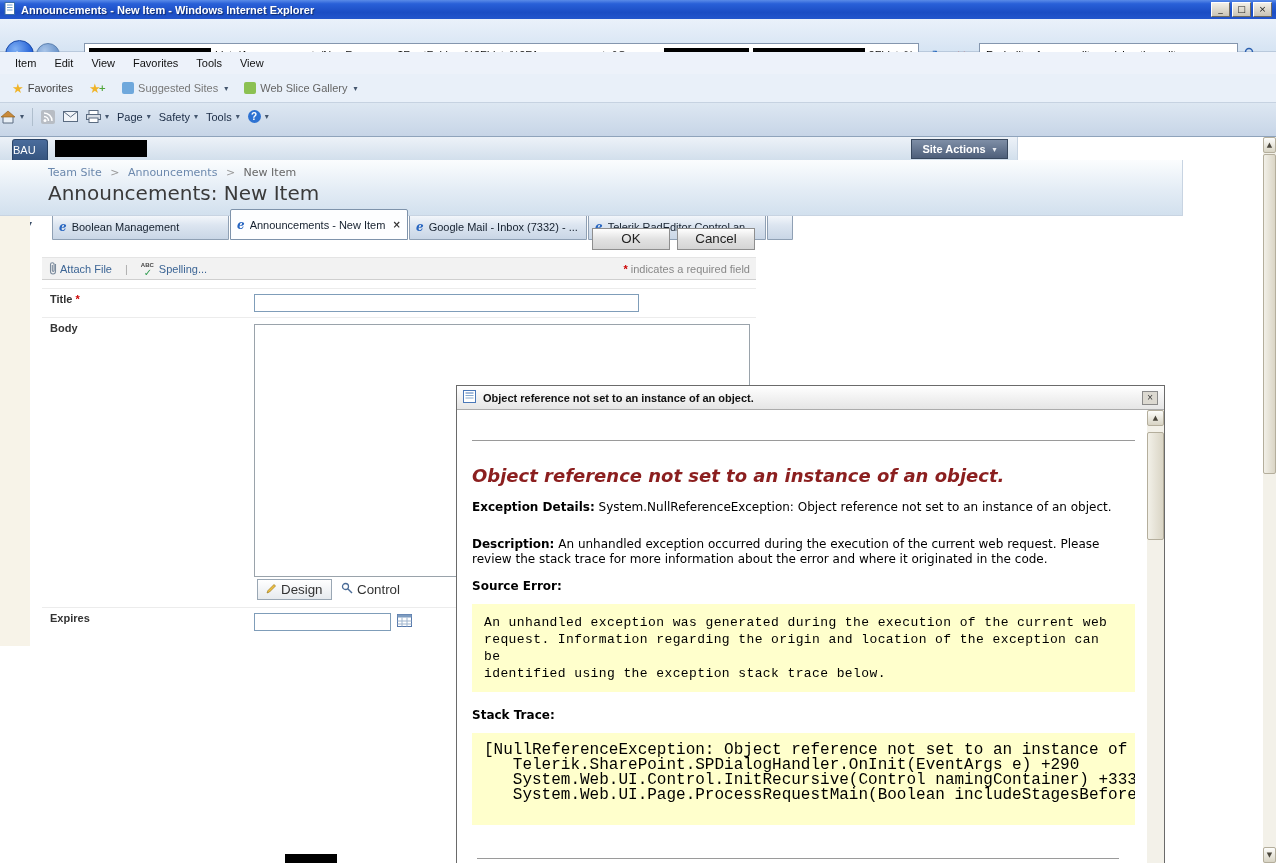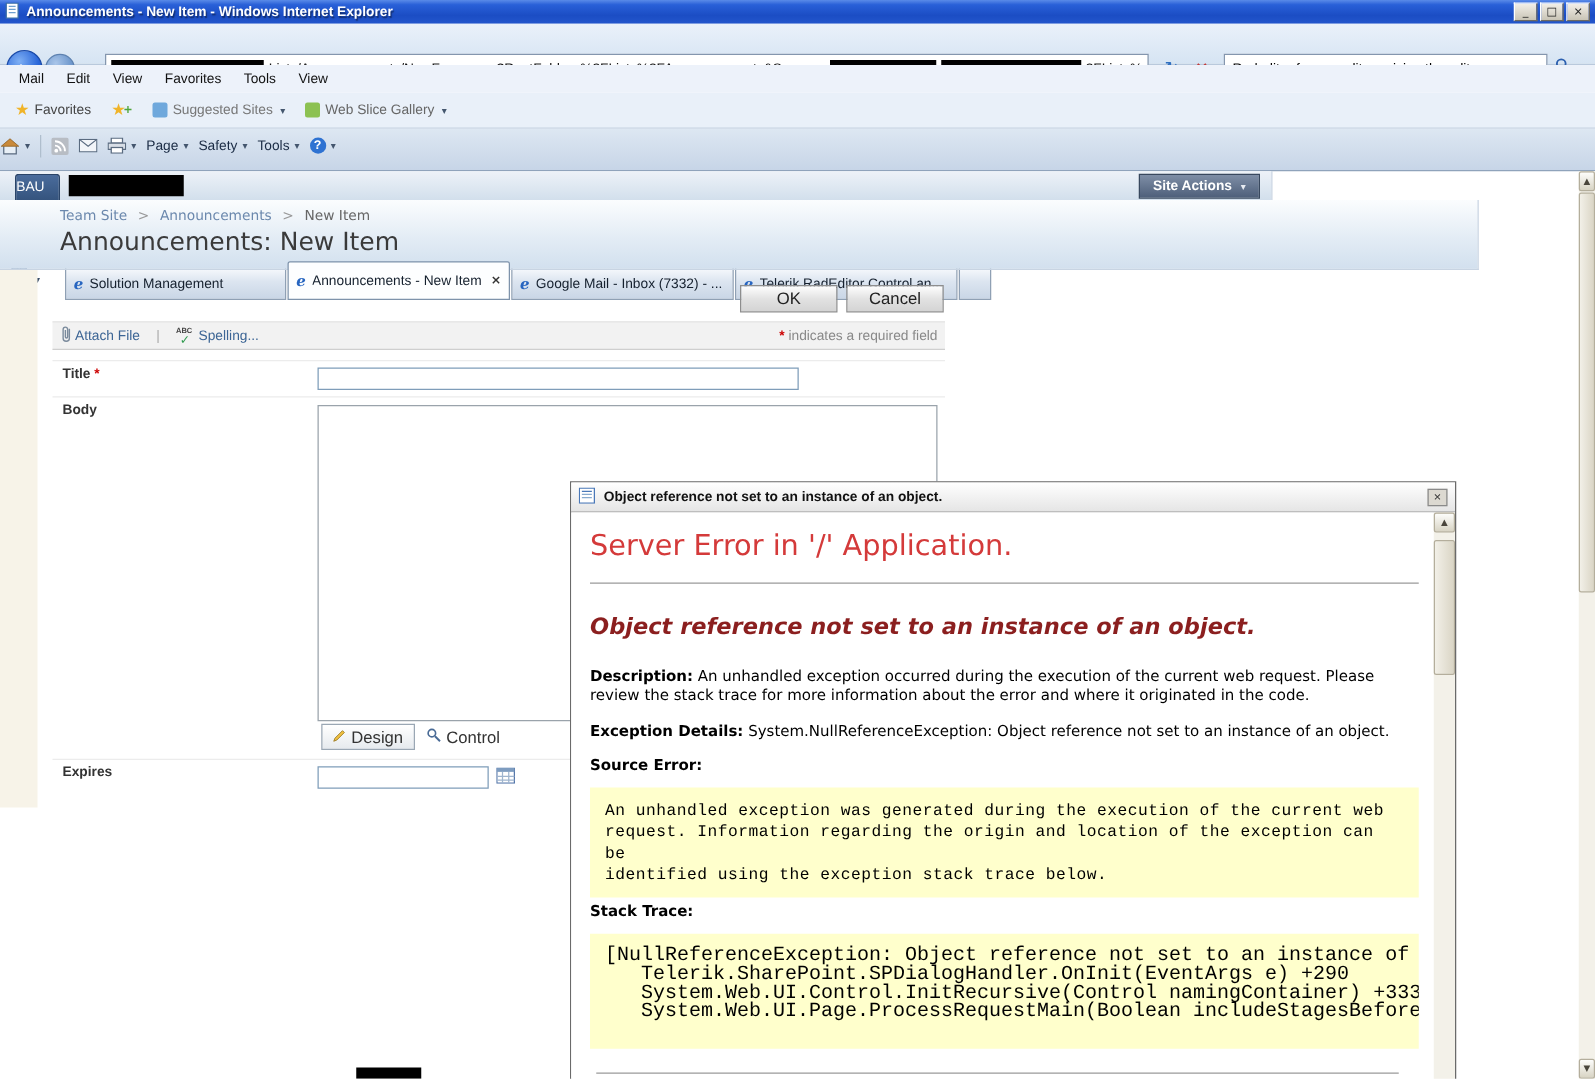--- a/index.html
+++ b/index.html
@@ -134,21 +134,21 @@
       <span style="white-space:nowrap">Radeditor for moss lite resizing the editor</span>
     </div>
     <span id="search-btn" class="abs"><svg width="13" height="13">
           <circle cx="5" cy="5" r="3.5" fill="none" stroke="#2B5FAF" stroke-width="1.5"></circle>
           <line x1="8" y1="8" x2="12" y2="12" stroke="#2B5FAF" stroke-width="1.8"></line>
         </svg></span>
     <span id="search-dd" class="abs glyph">▾</span>
   </div>
 
   <div id="menubar" class="abs">
-    <span class="menu-item">Mail</span>
+    <span class="menu-item">Item</span>
     <span class="menu-item">Edit</span>
     <span class="menu-item">View</span>
     <span class="menu-item">Favorites</span>
     <span class="menu-item">Tools</span>
     <span class="menu-item">View</span>
   </div>
 
   <div id="favbar" class="abs">
     <span class="fav-item">
       <span class="star glyph">★</span>
@@ -174,21 +174,21 @@
     <span id="quicktabs" class="abs"><svg width="13" height="13">
           <rect x="0.5" y="0.5" width="5" height="5" fill="#fff" stroke="#4A6B96"></rect>
           <rect x="7" y="0.5" width="5" height="5" fill="#fff" stroke="#4A6B96"></rect>
           <rect x="0.5" y="7" width="5" height="5" fill="#fff" stroke="#4A6B96"></rect>
           <rect x="7" y="7" width="5" height="5" fill="#fff" stroke="#4A6B96"></rect>
         </svg></span>
     <span id="qt-drop" class="abs glyph">▾</span>
 
     <div class="tab" style="left:52px;width:177px">
       <span class="favicon">e</span>
-      <span class="tab-label">Solution Management</span>
+      <span class="tab-label">Boolean Management</span>
     </div>
     <div class="tab active" style="left:230px;width:178px">
       <span class="favicon">e</span>
       <span class="tab-label">Announcements - New Item</span>
       <span class="tab-close glyph">×</span>
     </div>
     <div class="tab" style="left:409px;width:178px">
       <span class="favicon">e</span>
       <span class="tab-label">Google Mail - Inbox (7332) - ...</span>
     </div>
@@ -336,30 +336,29 @@
       <span><svg width="13" height="13">
             <rect x="0.5" y="0.5" width="12" height="12" fill="#fff" stroke="#4A78B8"></rect>
             <line x1="2.5" y1="3" x2="10.5" y2="3" stroke="#4A78B8"></line>
             <line x1="2.5" y1="5.5" x2="10.5" y2="5.5" stroke="#88AACE"></line>
             <line x1="2.5" y1="8" x2="10.5" y2="8" stroke="#88AACE"></line>
           </svg></span>
       <span id="dlg-title">Object reference not set to an instance of an object.</span>
       <button id="dlg-close"><span class="glyph">×</span></button>
     </div>
     <div id="dlg-body">
-      <div id="err-h1">Server Error in '/' Application.</div>
       <div class="err-hr"></div>
       <div id="err-h2">Object reference not set to an instance of an object.</div>
+      <p class="err-p" style="margin-top:14px"><b>Exception Details:</b> <span>System.NullReferenceException: Object reference not set to an instance of an object.</span></p>
       <p class="err-p" style="margin-top:22px"><b>Description:</b> <span>An unhandled exception occurred during the execution of the current web request. Please review the stack trace for more information about the error and where it originated in the code.</span></p>
-      <p class="err-p" style="margin-top:14px"><b>Exception Details:</b> <span>System.NullReferenceException: Object reference not set to an instance of an object.</span></p>
       <p class="err-p" style="margin-top:12px"><b>Source Error:</b></p>
       <div class="code-box">An unhandled exception was generated during the execution of the current web
 request. Information regarding the origin and location of the exception can be
 identified using the exception stack trace below.</div>
-      <p class="err-p" style="margin-top:4px"><b>Stack Trace:</b></p>
+      <p class="err-p" style="margin-top:16px"><b>Stack Trace:</b></p>
       <div class="code-box stack">[NullReferenceException: Object reference not set to an instance of an object.]
    Telerik.SharePoint.SPDialogHandler.OnInit(EventArgs e) +290
    System.Web.UI.Control.InitRecursive(Control namingContainer) +333
    System.Web.UI.Page.ProcessRequestMain(Boolean includeStagesBeforeAsyncPoint, Boolean includeSt</div>
       <div id="dlg-hr2"></div>
     </div>
     <div id="dlg-scrollbar" class="sb">
       <div class="sb-btn" style="top:0"><span class="glyph">▲</span></div>
       <div class="sb-thumb" style="top:22px;height:108px"></div>
       <div class="sb-btn" style="bottom:0"><span class="glyph">▼</span></div>

